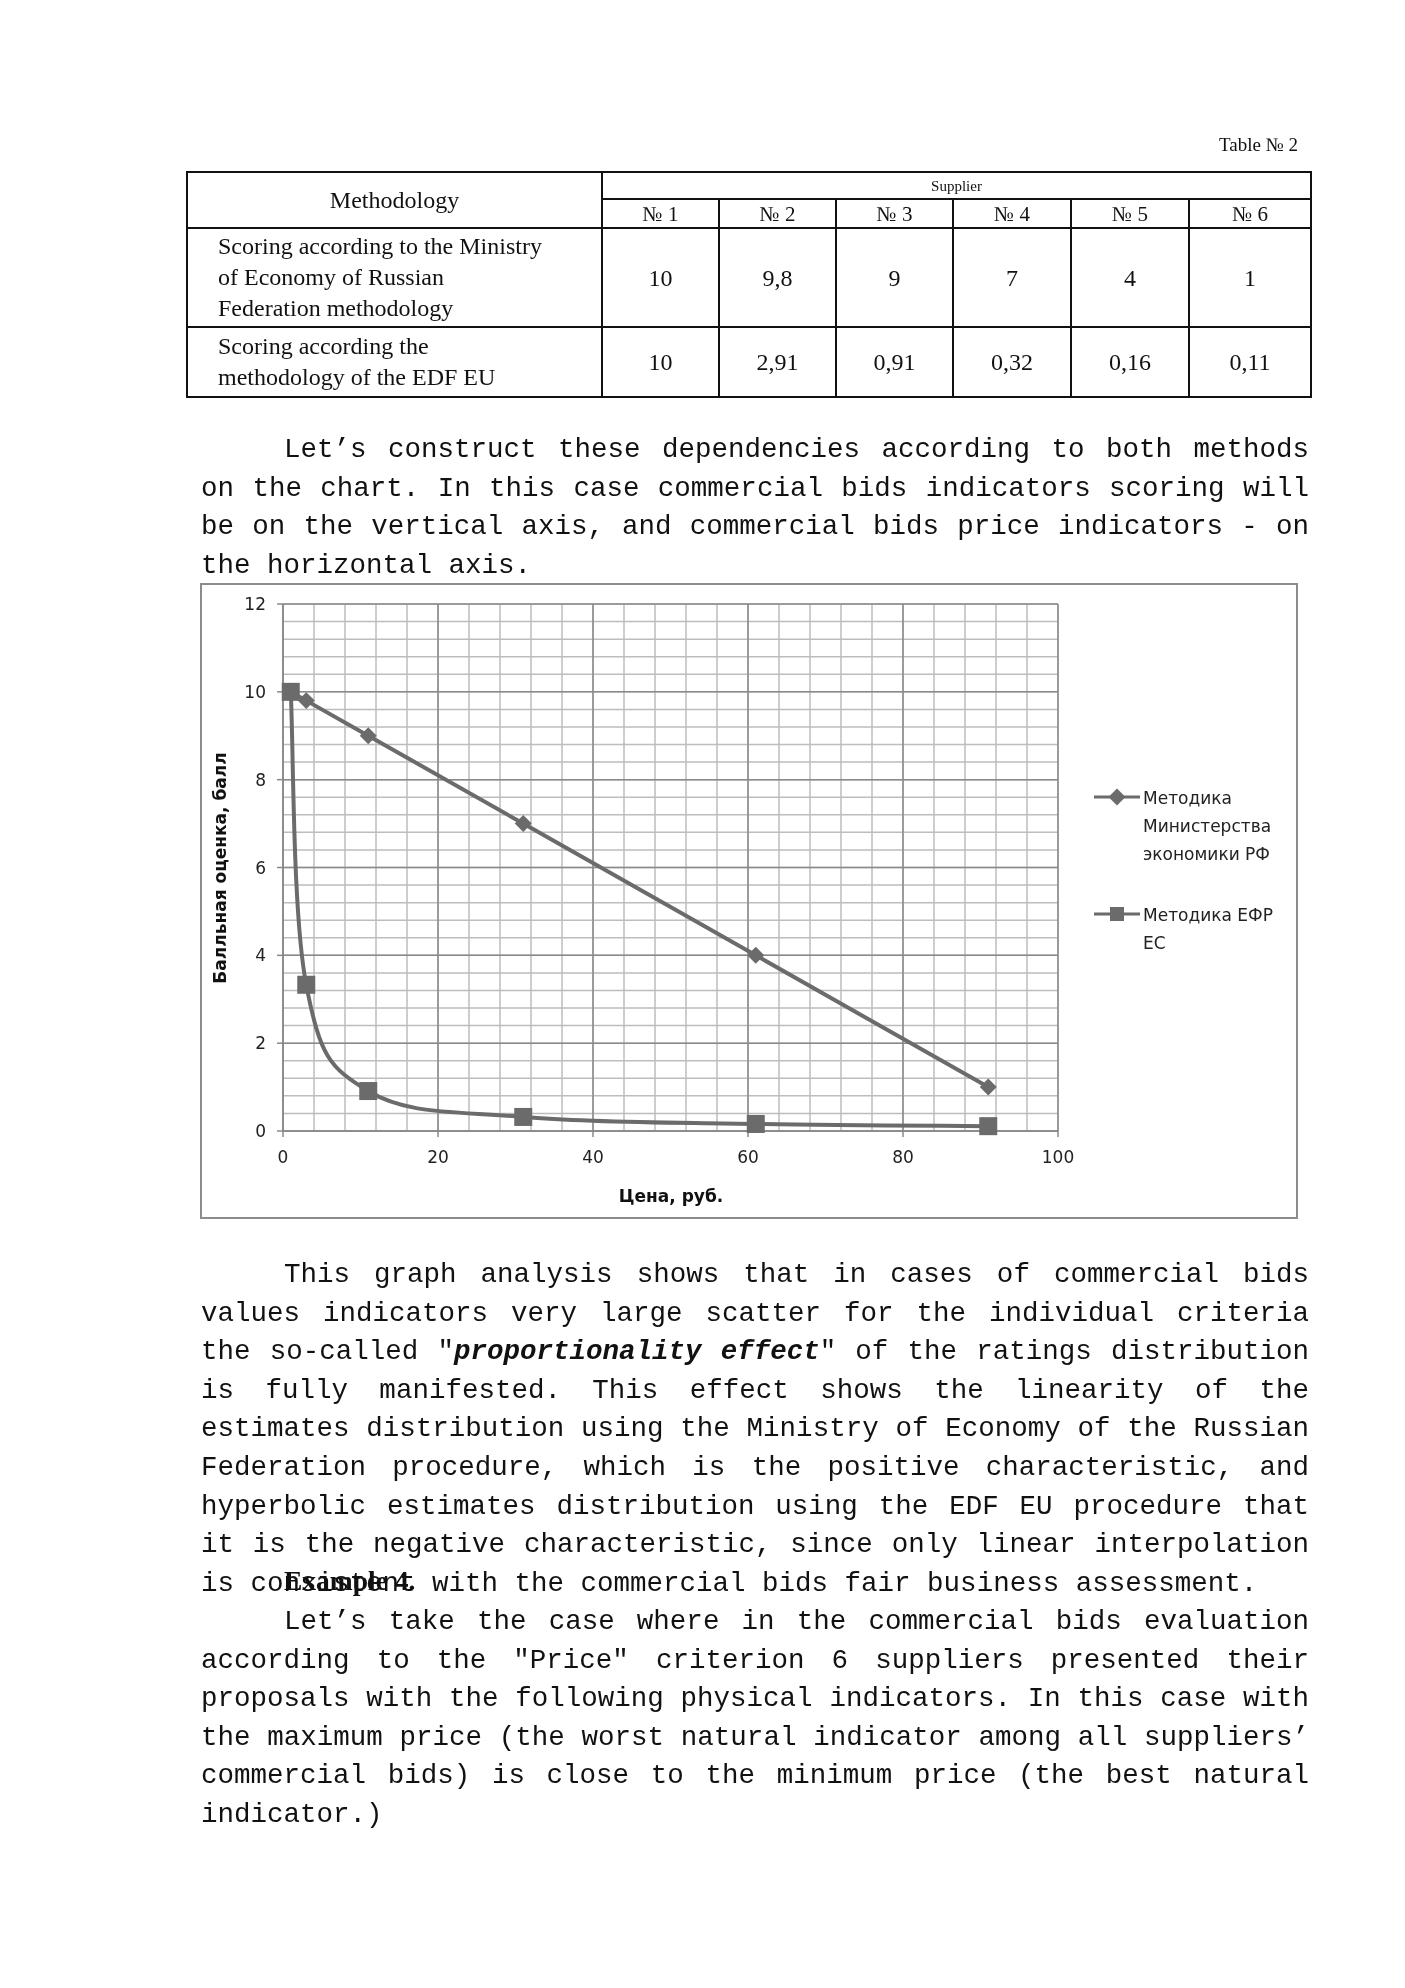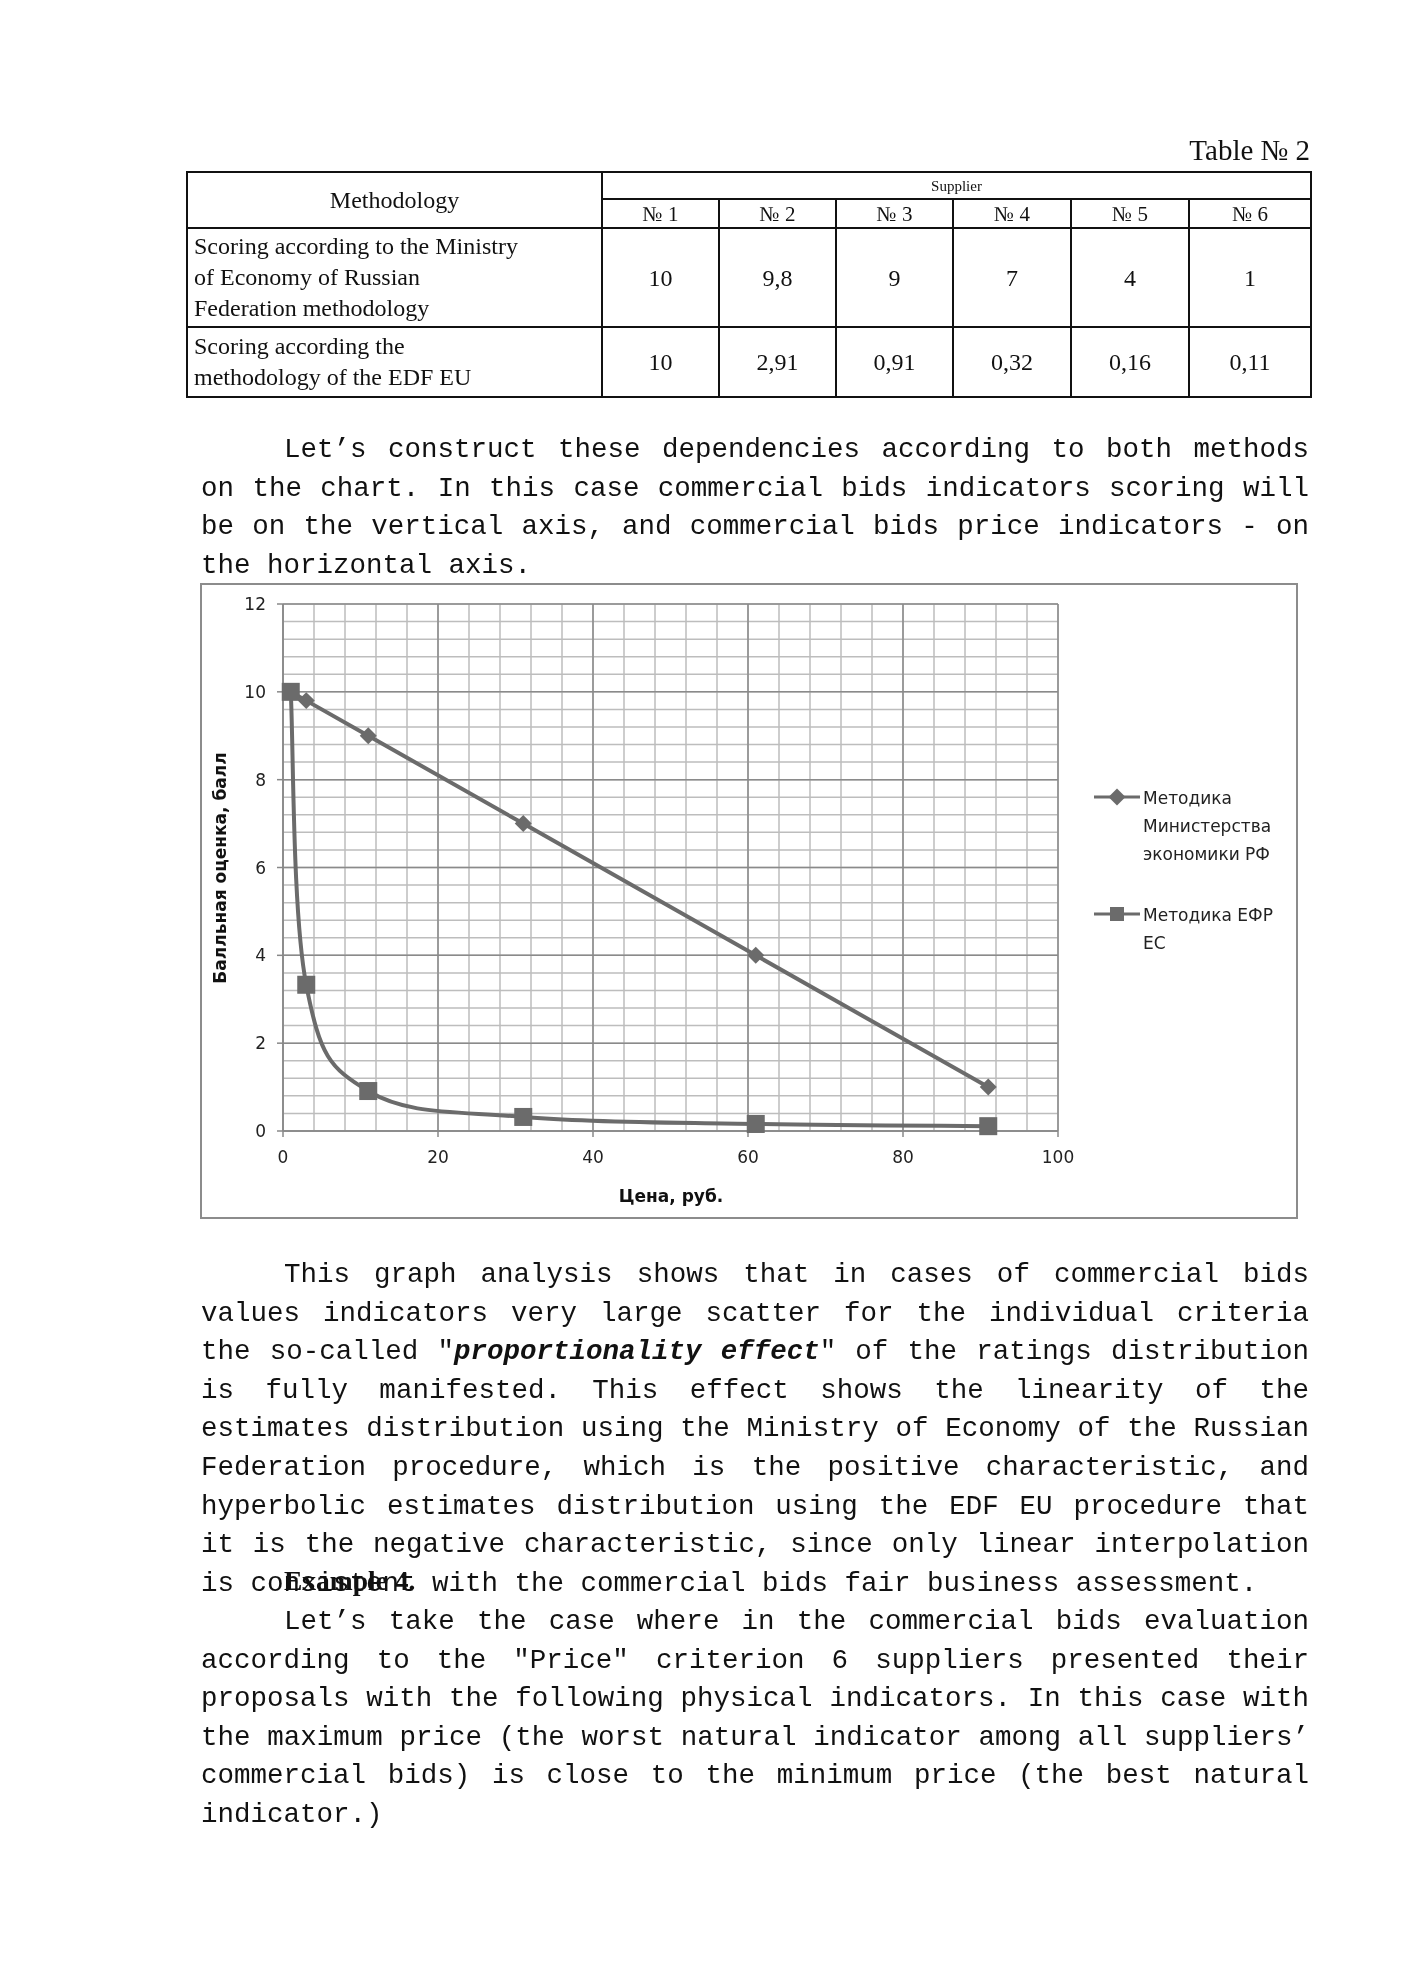--- a/index.html
+++ b/index.html
@@ -1,23 +1,23 @@
 <!DOCTYPE html>
 <html><head>
 <meta charset="utf-8">
 <style>
   html, body { margin: 0; padding: 0; background: #ffffff; }
   body { width: 1405px; height: 1988px; position: relative; overflow: hidden;
          font-family: "Liberation Serif", "DejaVu Serif", serif; color: #111; }
   .abs { position: absolute; }
-  .table-caption { position: absolute; right: 95px; top: 134px; font-size: 29px; }
+  .table-caption { position: absolute; right: 107px; top: 134px; font-size: 19px; }
   table.t2 { position: absolute; left: 186px; top: 171px; width: 1124px;
              border-collapse: collapse; font-size: 24px; table-layout: fixed; }
   table.t2 td { border: 2px solid #111; padding: 0; text-align: center; vertical-align: middle; line-height: 30px; }
-  table.t2 td.rowhead { text-align: left; padding-left: 6px; line-height: 31px; }
+  table.t2 td.rowhead { text-align: left; padding-left: 30px; line-height: 31px; }
   table.t2 td.supp { font-size: 15px; line-height: 24px; }
   table.t2 td.num { font-size: 21px; line-height: 26px; }
   .para { position: absolute; left: 201px; width: 1108px; font-size: 27.5px; line-height: 38.6px; text-align: justify; font-family: Liberation Mono, monospace; }
   .para .indent { display: inline-block; width: 83px; }
   .heading { position: absolute; left: 284px; font-size: 27.5px; font-weight: bold; }
   .chart-frame { position: absolute; left: 200px; top: 583px; width: 1098px; height: 636px;
                  border: 2px solid #8c8c8c; box-sizing: border-box; }
   svg text { font-family: "DejaVu Sans", "Liberation Sans", sans-serif; }
 </style>
 </head>

